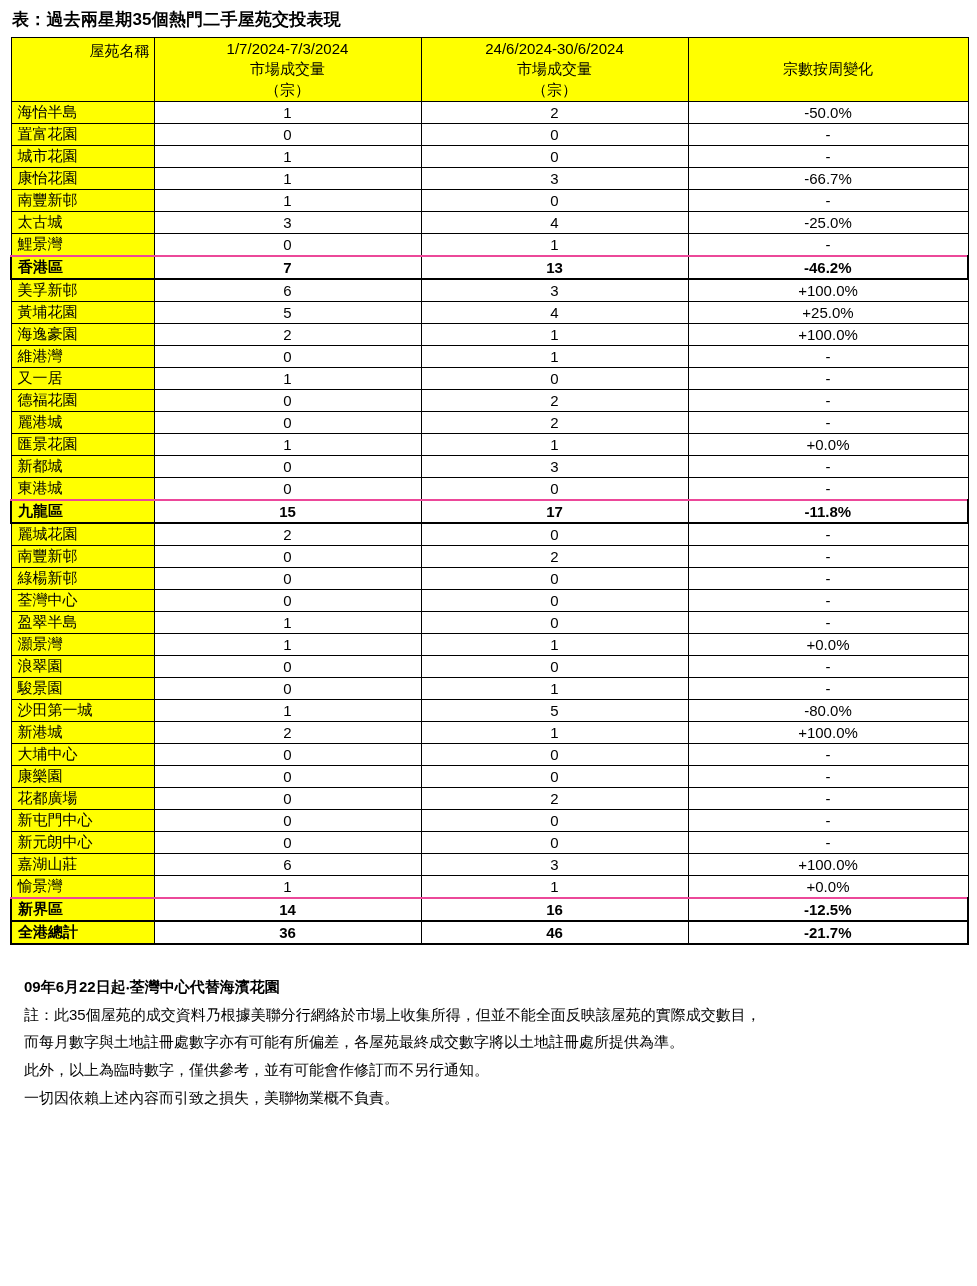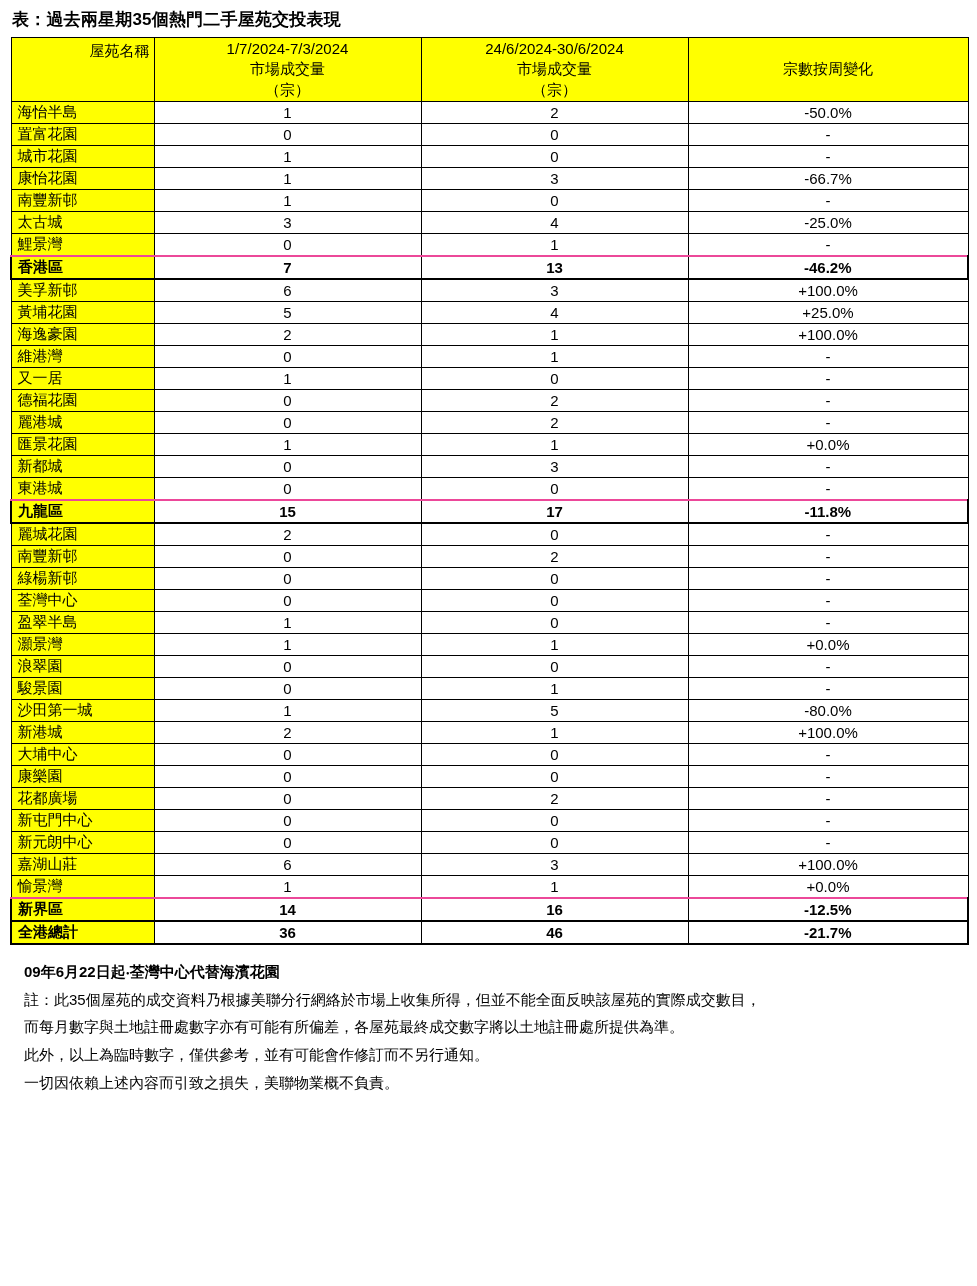--- a/index.html
+++ b/index.html
@@ -82,21 +82,21 @@
     border-bottom: 2px solid #000000;
   }
   tr.grandtotal td.estate {
     border-left: 2px solid #000000;
     margin-top: 31px;
   }
   tr.grandtotal td.last {
     border-right: 2px solid #000000;
   }
   .notes {
-    margin-top: 13px;
+    margin-top: 28px;
     margin-left: 14px;
     font-size: 15px;
     line-height: 1.85;
   }
   .notes .bold {
     font-weight: bold;
     font-size: 15px;
   }
   .note-line { white-space: nowrap; }
 </style>

